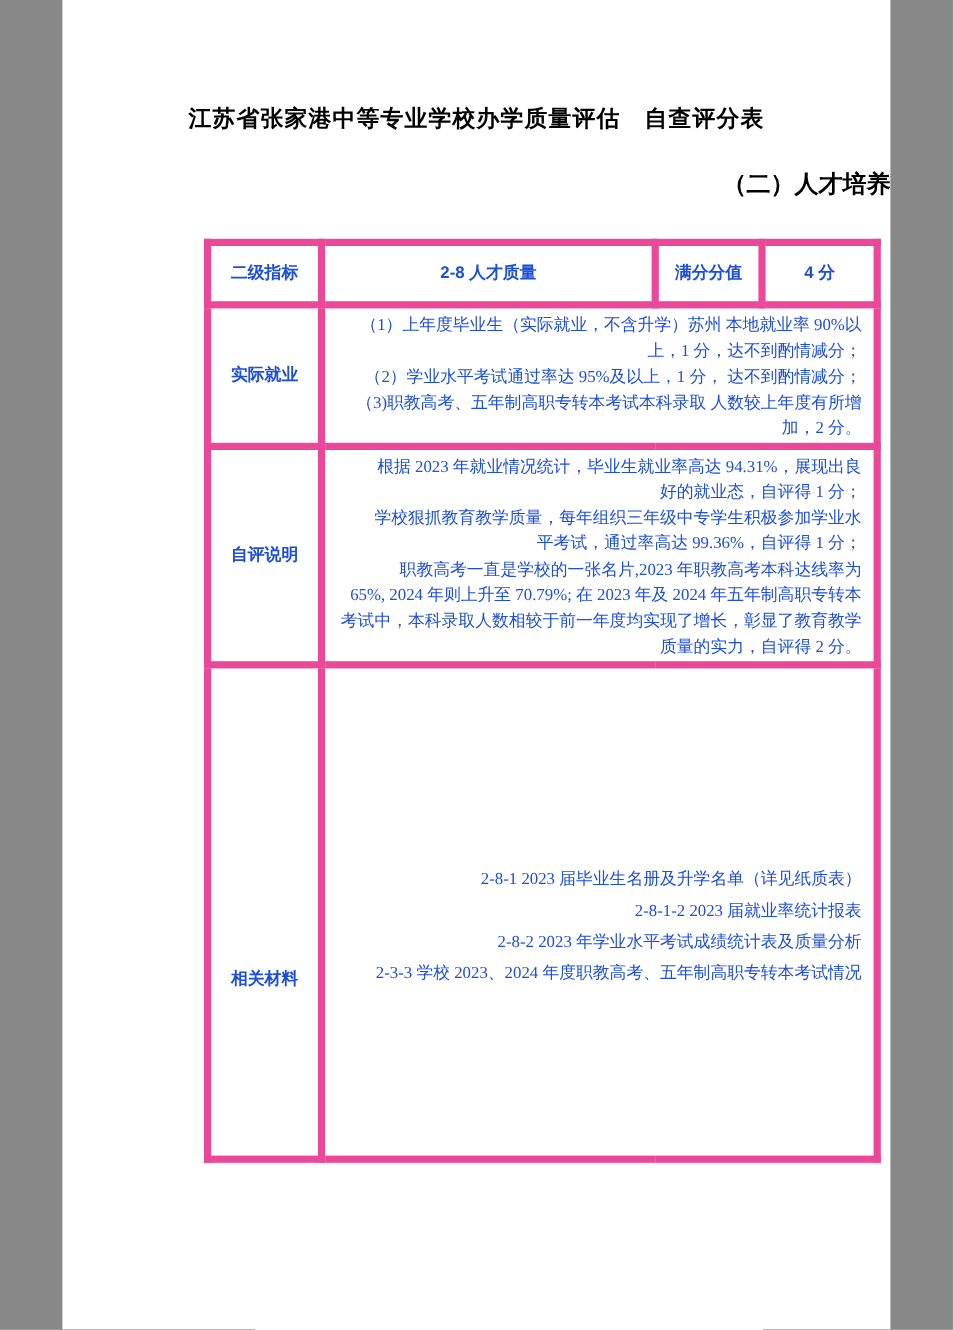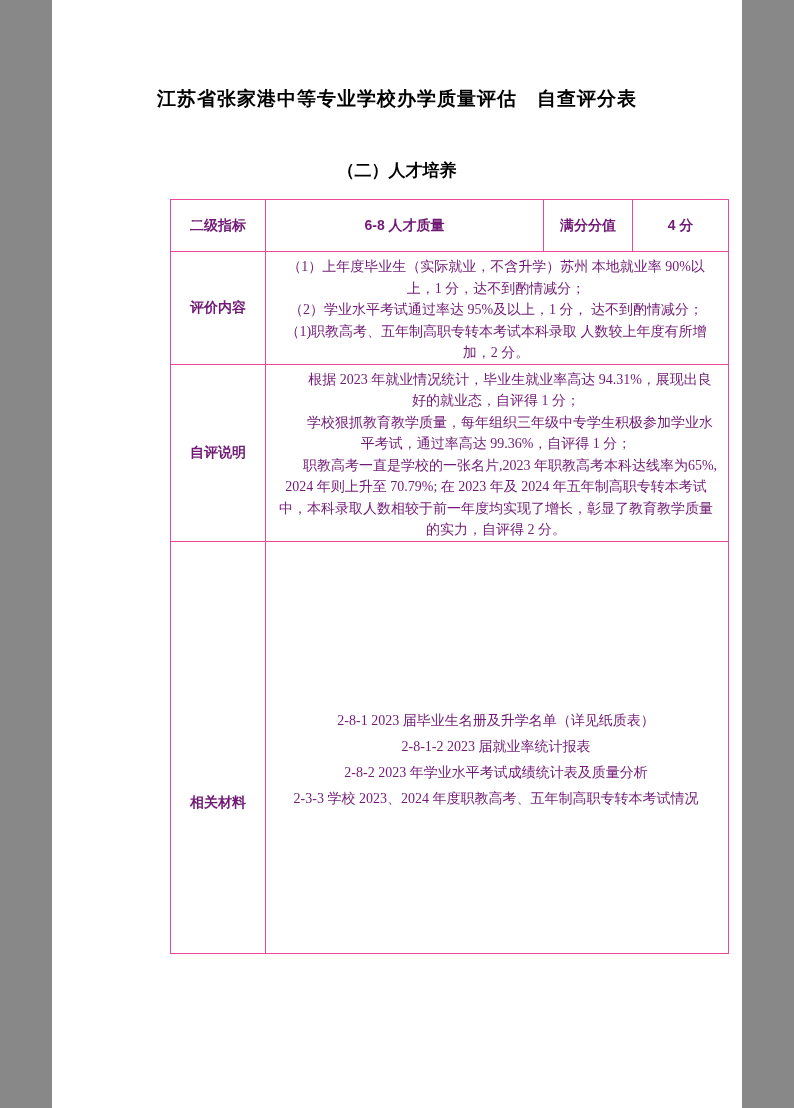--- a/index.html
+++ b/index.html
@@ -21,41 +21,41 @@
     width: 100%;
     text-align: center;
     font-family: "Liberation Sans", sans-serif;
     font-weight: bold;
     font-size: 19px;
     letter-spacing: 1px;
     color: #000;
   }
   .doc-subtitle {
     position: absolute;
-    top: 159px;
+    top: 140px;
     left: 0;
     width: 100%;
-    text-align: center;
+    text-align: right;
     font-family: "Liberation Sans", sans-serif;
     font-weight: bold;
-    font-size: 17px;
+    font-size: 20px;
     color: #000;
   }
   table.score-table {
     position: absolute;
     left: 118px;
     top: 199px;
     width: 558px;
     border-collapse: collapse;
     table-layout: fixed;
   }
   table.score-table td {
-    border: 1px solid #ec4899;
+    border: 6px solid #ec4899;
     font-size: 14px;
-    color: #701a75;
+    color: #1d4ed8;
     vertical-align: middle;
   }
   .label-cell {
     font-family: "Liberation Sans", sans-serif;
     font-weight: bold;
     font-size: 15px;
     text-align: center;
     vertical-align: middle;
   }
   .value-cell {
@@ -67,21 +67,21 @@
   }
   tr.r1 td { height: 52px; }
   tr.r2 td { height: 108px; }
   tr.r3 td { height: 170px; }
   tr.r4 td { height: 412px; }
   tr.r5 td { height: 63px; }
   .content-cell {
     vertical-align: top;
     padding: 4px 10px 0 8px;
     line-height: 21.5px;
-    text-align: center;
+    text-align: right;
   }
   .content-cell .list-line { line-height: 21.5px; }
   .selfreview-cell .list-line { text-indent: 2em; }
   .materials-cell { padding-top: 26px; }
   .materials-cell .list-line { line-height: 26px; text-indent: 0; }
   .materials-label {
     vertical-align: top;
     padding-top: 112px;
     margin-left: 20px;
   }
@@ -99,31 +99,31 @@
     <colgroup>
       <col style="width:95px">
       <col style="width:278px">
       <col style="width:89px">
       <col style="width:96px">
     </colgroup>
 
     <tbody>
         <tr class="r1">
       <td class="label-cell">二级指标</td>
-      <td class="value-cell">6-8 人才质量</td>
+      <td class="value-cell">2-8 人才质量</td>
       <td class="label-cell">满分分值</td>
       <td class="value-cell">4 分</td>
     </tr>
 
     <tr class="r2">
-      <td class="label-cell">评价内容</td>
+      <td class="label-cell">实际就业</td>
       <td class="content-cell" colspan="3">
             <div class="list-line">（1）上年度毕业生（实际就业，不含升学）苏州 本地就业率 90%以上，1 分，达不到酌情减分；</div>
             <div class="list-line">（2）学业水平考试通过率达 95%及以上，1 分， 达不到酌情减分；</div>
-            <div class="list-line">（1)职教高考、五年制高职专转本考试本科录取 人数较上年度有所增加，2 分。</div>
+            <div class="list-line">（3)职教高考、五年制高职专转本考试本科录取 人数较上年度有所增加，2 分。</div>
           </td>
     </tr>
 
     <tr class="r3">
       <td class="label-cell">自评说明</td>
       <td class="content-cell selfreview-cell" colspan="3">
             <div class="list-line">根据 2023 年就业情况统计，毕业生就业率高达 94.31%，展现出良好的就业态，自评得 1 分；</div>
             <div class="list-line">学校狠抓教育教学质量，每年组织三年级中专学生积极参加学业水平考试，通过率高达 99.36%，自评得 1 分；</div>
             <div class="list-line">职教高考一直是学校的一张名片,2023 年职教高考本科达线率为65%, 2024 年则上升至 70.79%; 在 2023 年及 2024 年五年制高职专转本考试中，本科录取人数相较于前一年度均实现了增长，彰显了教育教学质量的实力，自评得 2 分。</div>
           </td>

